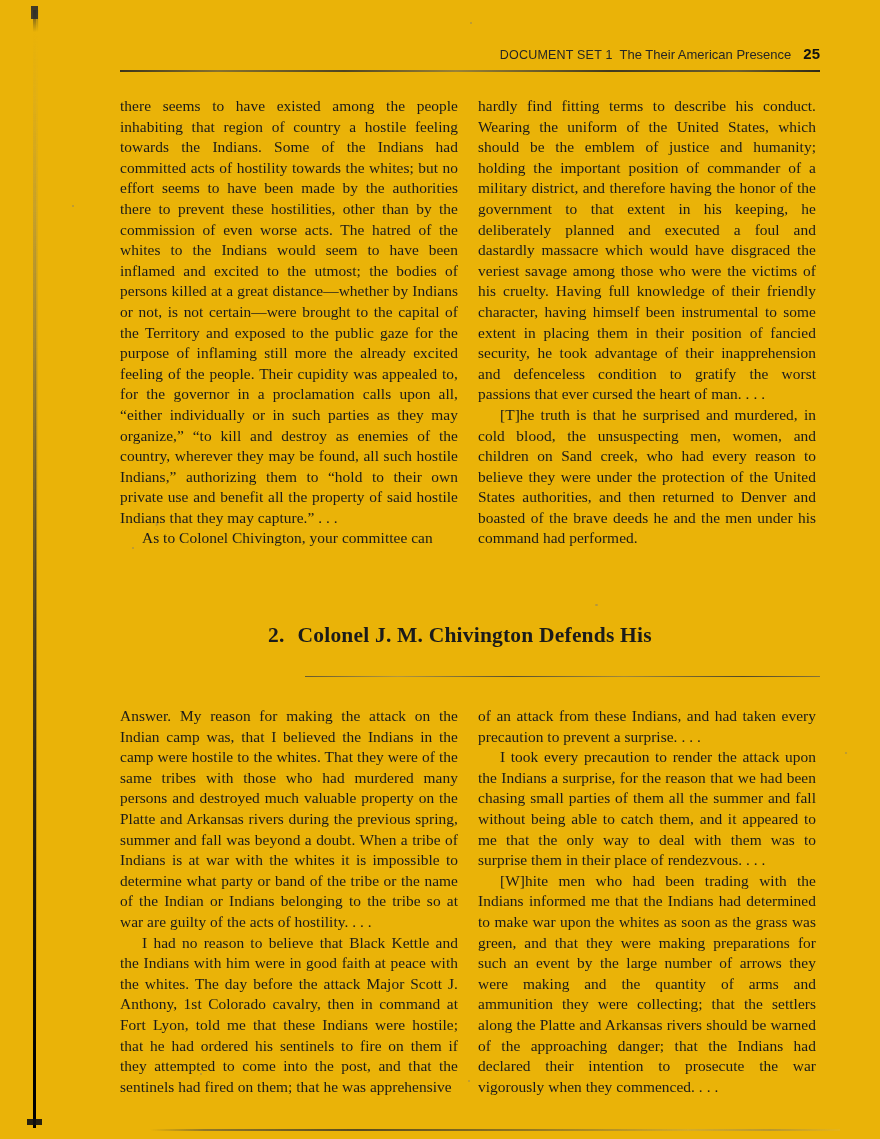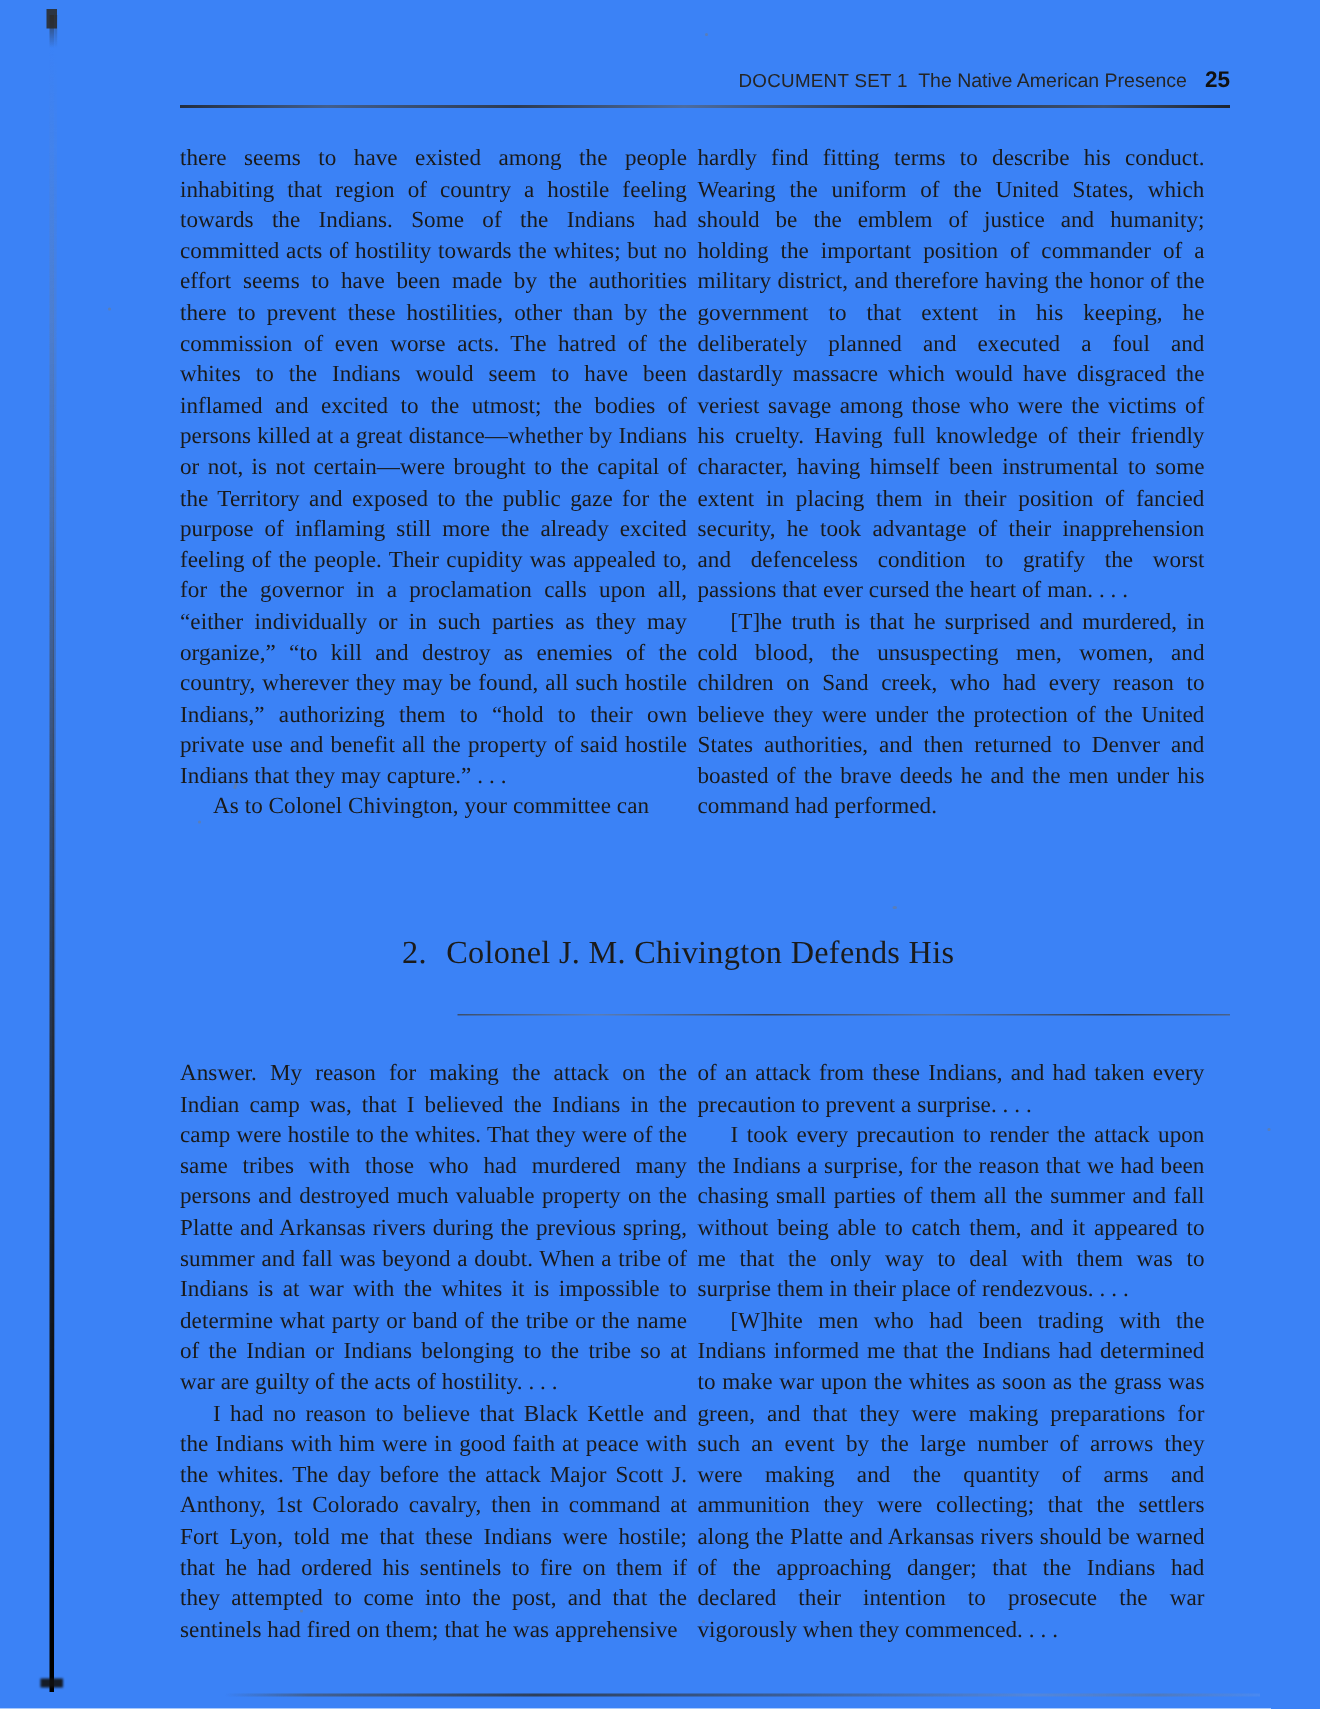--- a/index.html
+++ b/index.html
@@ -5,21 +5,21 @@
 <style>
   html, body {
     margin: 0;
     padding: 0;
     background: #ffffff;
   }
   .page {
     position: relative;
     width: 880px;
     height: 1139px;
-    background: #3b82f6;
+    background: #eab308;
     overflow: hidden;
     font-family: "Liberation Serif", "DejaVu Serif", serif;
     color: #1a1a1a;
   }
 
   
   .gutter-streak {
     position: absolute;
     left: 33px;
     top: 10px;
@@ -128,21 +128,21 @@
        rgba(90,90,90,0.55) 48%,
        rgba(35,35,35,0.85) 70%,
        rgba(60,60,60,0.7) 88%,
        rgba(25,25,25,0.9) 100%);
   }
 
   
   .cols {
     position: absolute;
     display: flex;
-    gap: 7px;
+    gap: 20px;
   }
   .cols.top { left: 120px; top: 96px; width: 700px; }
   .cols.bottom { left: 120px; top: 706px; width: 700px; align-items: center; }
   .col {
     width: 338px;
   }
   .col p {
     margin: 0;
     font-size: 15.4px;
     line-height: 20.6px;
@@ -156,20 +156,21 @@
   
   .section-heading {
     position: absolute;
     left: 268px;
     top: 620px;
     width: 420px;
     font-size: 21.5px;
     line-height: 30px;
     color: #1b1b1b;
     letter-spacing: 0.2px;
+    font-weight: bold;
   }
   .sh-line2 { margin-left: 32px; display: block; }
   .sh-num { margin-right: 13px; }
   .heading-rule {
     position: absolute;
     left: 305px;
     top: 676px;
     width: 515px;
     height: 1.3px;
     background: linear-gradient(to right,
@@ -196,21 +197,21 @@
   <div class="speck" style="left:132px;top:547px;width:2px;height:2px;"></div>
   <div class="speck" style="left:845px;top:752px;width:2px;height:2px;"></div>
   <div class="speck" style="left:595px;top:604px;width:3px;height:2px;"></div>
   <div class="speck" style="left:200px;top:1073px;width:2px;height:2px;"></div>
   <div class="speck" style="left:468px;top:1080px;width:2px;height:2px;"></div>
   <div class="speck" style="left:72px;top:205px;width:2px;height:2px;"></div>
   <div class="speck" style="left:470px;top:22px;width:2px;height:2px;"></div>
 
   <div class="running-head">
     <span class="rh-setlabel">DOCUMENT SET 1</span>
-    <span class="rh-title">The Native American Presence</span>
+    <span class="rh-title">The Their American Presence</span>
     <span class="rh-pageno">25</span>
   </div>
   <div class="head-rule"></div>
 
   <div class="cols top">
     <div class="col">
       <p>there seems to have existed among the people inhabiting that region of country a hostile feeling towards the Indians. Some of the Indians had committed acts of hostility towards the whites; but no effort seems to have been made by the authorities there to prevent these hostilities, other than by the commission of even worse acts. The hatred of the whites to the Indians would seem to have been inflamed and excited to the utmost; the bodies of persons killed at a great distance—whether by Indians or not, is not certain—were brought to the capital of the Territory and exposed to the public gaze for the purpose of inflaming still more the already excited feeling of the people. Their cupidity was appealed to, for the governor in a proclamation calls upon all, “either individually or in such parties as they may organize,” “to kill and destroy as enemies of the country, wherever they may be found, all such hostile Indians,” authorizing them to “hold to their own private use and benefit all the property of said hostile Indians that they may capture.” . . .</p>
       <p class="indent">As to Colonel Chivington, your committee can</p>
     </div>
     <div class="col">

